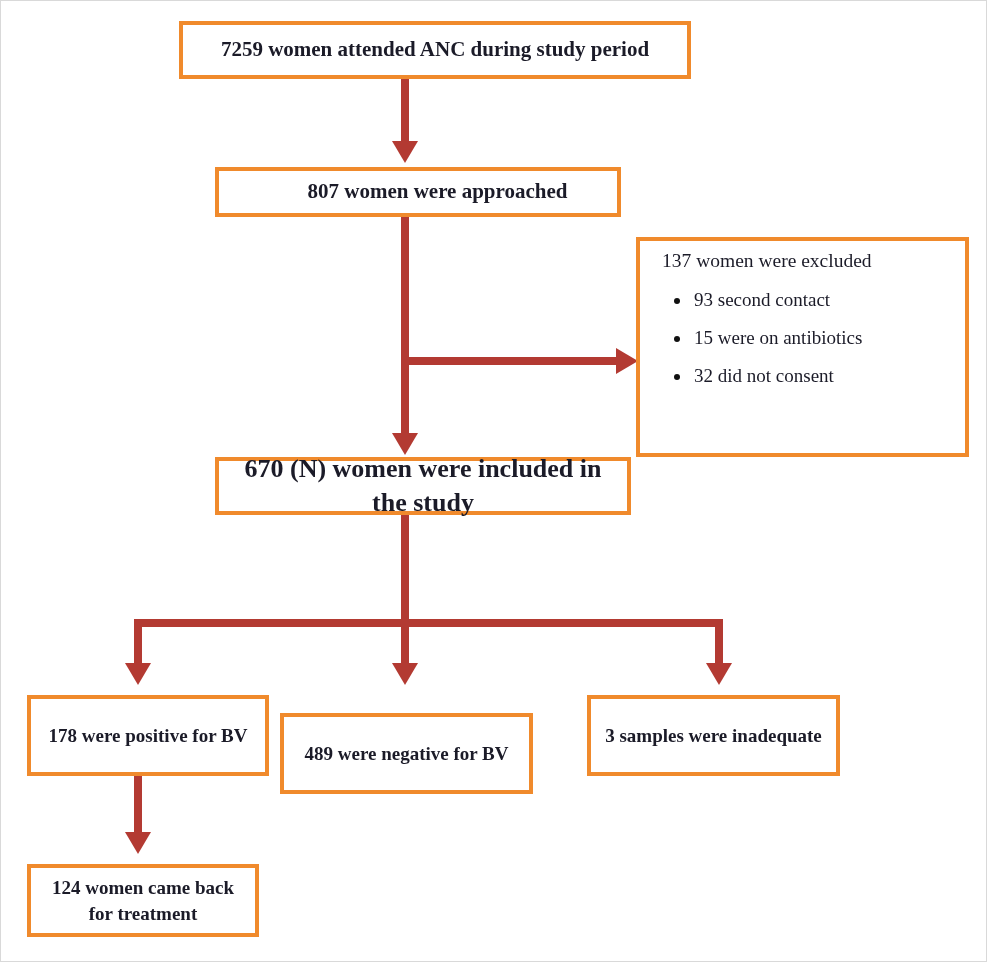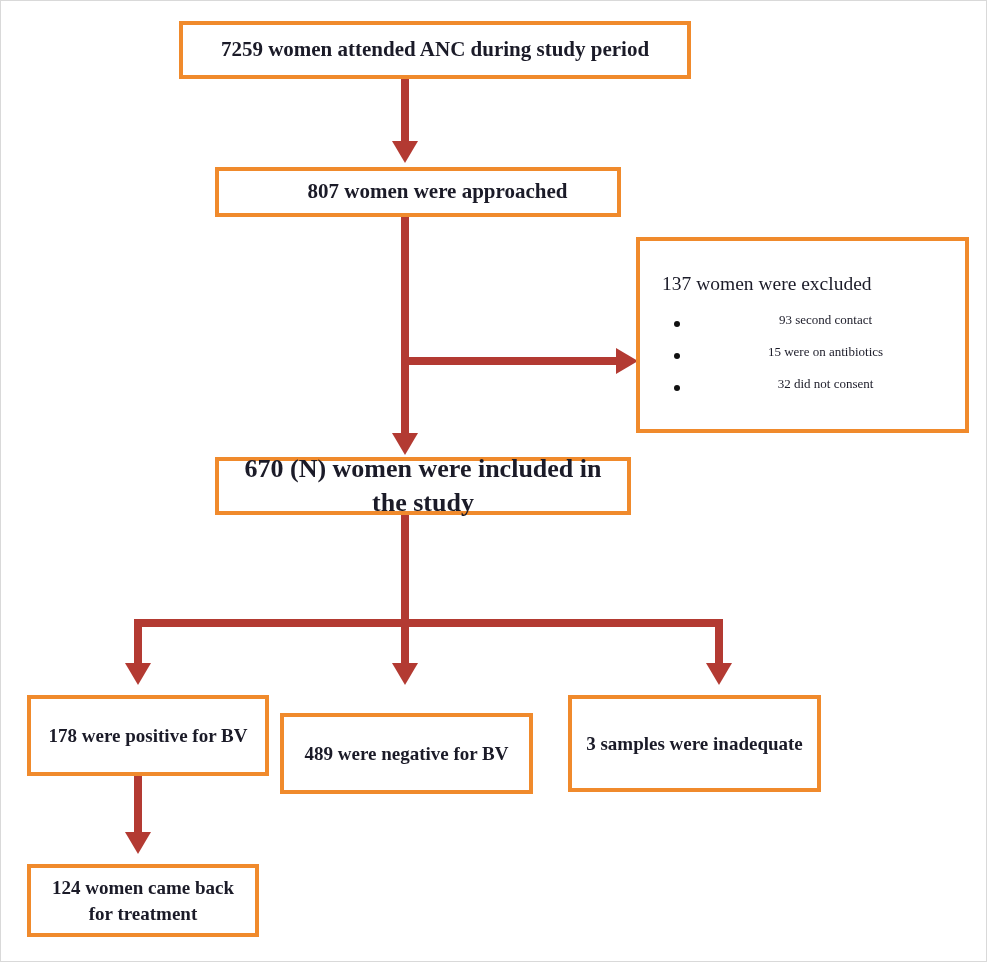--- a/index.html
+++ b/index.html
@@ -37,46 +37,46 @@
     padding: 0 10px;
     font-weight: bold;
   }
 
   .n1 { left: 178px; top: 20px;  width: 512px; height: 58px;  font-size: 21px; }
   .n2 { left: 214px; top: 166px; width: 406px; height: 50px;  font-size: 21px; padding-left: 39px; }
   .n4 { left: 214px; top: 456px; width: 416px; height: 58px;  font-size: 26px; }
 
   .n5 { left: 26px;  top: 694px; width: 242px; height: 81px;  font-size: 19px; justify-content: center; }
   .n6 { left: 279px; top: 712px; width: 253px; height: 81px;  font-size: 19px; }
-  .n7 { left: 567px; top: 694px; width: 253px; height: 97px;  font-size: 19px; }
+  .n7 { left: 586px; top: 694px; width: 253px; height: 81px;  font-size: 19px; }
   .n8 { left: 26px;  top: 863px; width: 232px; height: 73px;  font-size: 19px; }
 
   
   .n3 {
-    left: 635px; top: 236px; width: 333px; height: 196px;
+    left: 635px; top: 236px; width: 333px; height: 220px;
     display: block;
     font-size: 19px;
-    padding: 32px 8px 10px 14px;
+    padding: 9px 8px 10px 14px;
   }
   .n3 .excl-title {
     display: block;
     text-align: left;
     padding-left: 8px;
     font-size: 19.5px;
     color: #1b1b28;
   }
   .n3 ul {
     margin: 18px 0 0 0;
     padding-left: 40px;
     list-style: none;
   }
   .n3 ul li {
     position: relative;
-    text-align: center;
-    font-size: 13px;
+    text-align: left;
+    font-size: 19px;
     line-height: 1.0;
     margin-bottom: 19px;
     color: #1b1b28;
   }
   .n3 ul li::before {
     content: "";
     position: absolute;
     left: -20px;
     top: 8px;
     width: 6px;

